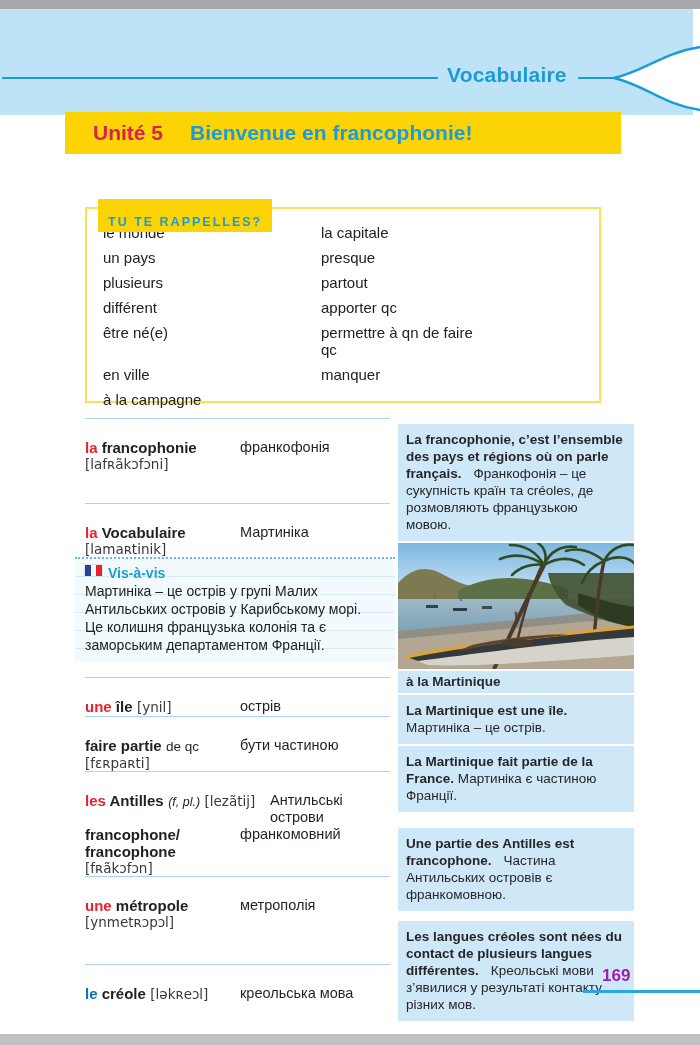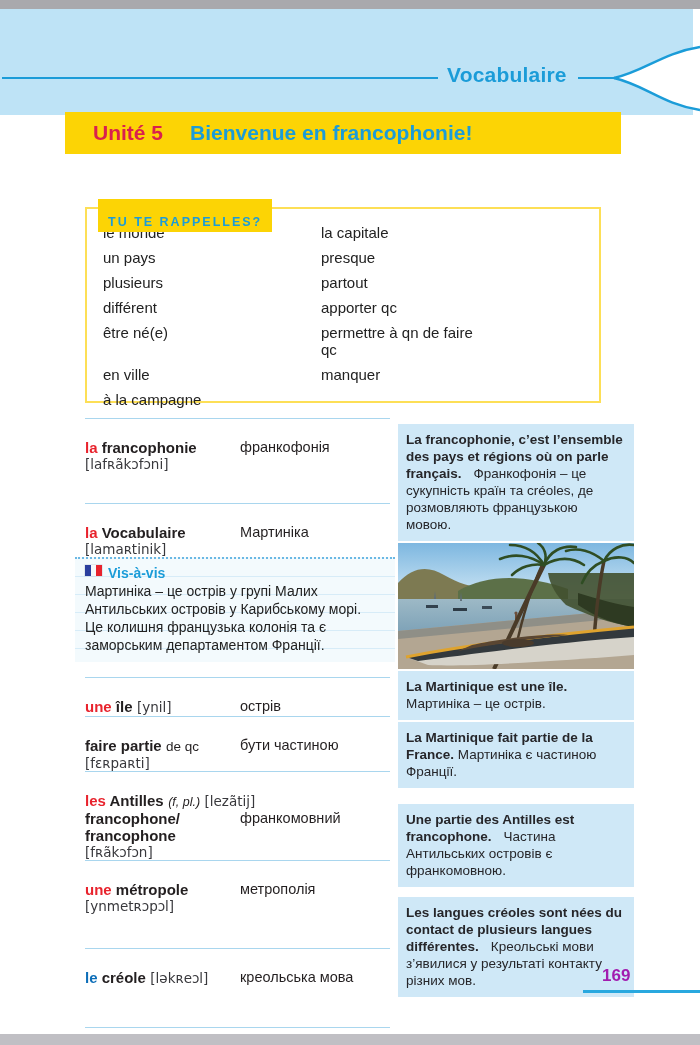--- a/index.html
+++ b/index.html
@@ -167,20 +167,21 @@
     </div>
     <div class="trans">бути частиною</div>
   </div>
 
   <div class="ventry h23">
     <div class="head" style="width:185px;">
       <span class="word"><span class="art-red">les</span> <span>Antilles</span></span>
       <span class="suffix-it">(f, pl.)</span>
       <span class="ipa">[lezãtij]</span>
     </div>
+    <div class="trans">Антильські острови</div>
   </div>
 
   <div class="ventry no-line h47">
     <div class="head">
       <div class="word">francophone/</div>
       <div class="word">francophone</div>
       <div class="ipa">[fʀãkɔfɔn]</div>
     </div>
     <div class="trans">франкомовний</div>
   </div>
@@ -252,20 +253,21 @@
       <path d="M206,18 C218,12 230,14 236,20"></path>
         <path d="M206,18 C196,22 188,30 184,40"></path>
     </g>
     <path d="M8,114 C70,102 150,92 236,84 L236,112 C160,118 70,124 30,122 Z" fill="#d6d3ca"></path>
     <path d="M8,114 C70,102 150,92 236,84 L236,94 C150,100 70,112 20,118 Z" fill="#33393d"></path>
     <path d="M8,114 C70,102 150,92 236,84" stroke="#dfa32e" stroke-width="3" fill="none"></path>
     <path d="M60,108 C90,102 130,96 170,92 C150,90 100,96 74,102 Z" fill="#5a4632"></path>
     <ellipse cx="120" cy="100" rx="16" ry="4" fill="#4a3b2c"></ellipse>
   </svg>
 
+  <div class="caption">à la Martinique</div>
 
   <div class="ex-box">
     <span class="ex-fr">La Martinique est une île.</span><span class="ex-gap"></span><span class="ex-uk">Мартиніка – це острів.</span>
   </div>
 
   <div class="ex-box">
     <span class="ex-fr">La Martinique fait partie de la France.</span> <span class="ex-uk">Мартиніка є частиною Франції.</span>
   </div>
 
   <div class="ex-box mt16">

